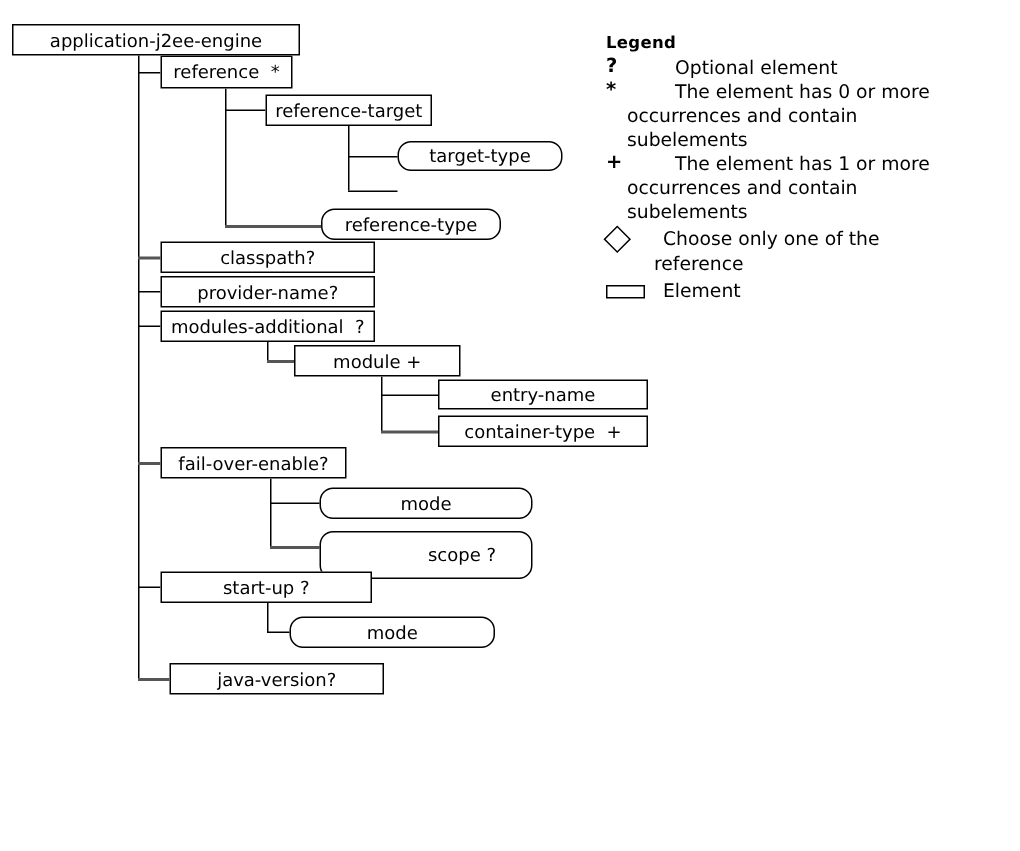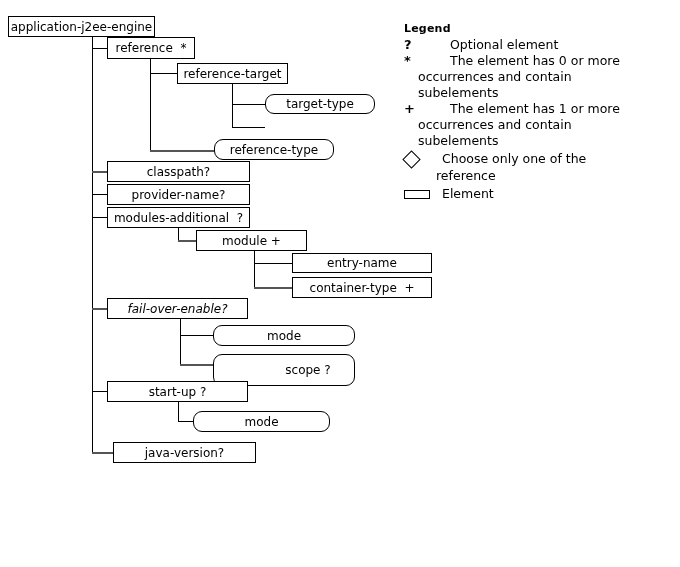--- a/index.html
+++ b/index.html
@@ -159,21 +159,21 @@
   <div class="hline" style="left:254px; top:263px; width:38px;"></div>
   <div class="hline thick" style="left:254px; top:287px; width:38px;"></div>
 
   <div class="vline" style="left:180px; top:319px; height:46px;"></div>
   <div class="hline" style="left:180px; top:335px; width:33px;"></div>
   <div class="hline thick" style="left:180px; top:364px; width:33px;"></div>
 
   <div class="vline" style="left:178px; top:402px; height:20px;"></div>
   <div class="hline" style="left:178px; top:421px; width:15px;"></div>
 
-  <div class="node" style="left:8px;   top:16px;  width:147px; height:21px;">application-j2ee-engine</div>
+  <div class="node" style="left:8px;   top:16px;  width:192px; height:21px;">application-j2ee-engine</div>
 
   <div class="node" style="left:107px; top:37px;  width:88px;  height:22px;">reference  *</div>
 
   <div class="node" style="left:177px; top:63px;  width:111px; height:21px;">reference-target</div>
 
   <div class="node attr" style="left:265px; top:94px; width:110px; height:20px;">target-type</div>
 
 
   <div class="node attr" style="left:214px; top:139px; width:120px; height:21px;">reference-type</div>
 
@@ -182,21 +182,21 @@
   <div class="node" style="left:107px; top:184px; width:143px; height:21px;">provider-name?</div>
 
   <div class="node" style="left:107px; top:207px; width:143px; height:21px;">modules-additional  ?</div>
 
   <div class="node" style="left:196px; top:230px; width:111px; height:21px;">module +</div>
 
   <div class="node" style="left:292px; top:253px; width:140px; height:20px;">entry-name</div>
 
   <div class="node" style="left:292px; top:277px; width:140px; height:21px;">container-type  +</div>
 
-  <div class="node" style="left:107px; top:298px; width:141px; height:21px;font-style:italic;">fail-over-enable?</div>
+  <div class="node" style="left:107px; top:298px; width:124px; height:21px;">fail-over-enable?</div>
 
   <div class="node attr" style="left:213px; top:325px; width:142px; height:21px;">mode</div>
 
   <div class="node attr" style="left:213px; top:354px; width:142px; height:32px;padding-left:48px;">scope ?</div>
 
   <div class="node" style="left:107px; top:381px; width:141px; height:21px;">start-up ?</div>
 
   <div class="node attr" style="left:193px; top:411px; width:137px; height:21px;">mode</div>
 
   <div class="node" style="left:113px; top:442px; width:143px; height:21px;">java-version?</div>

